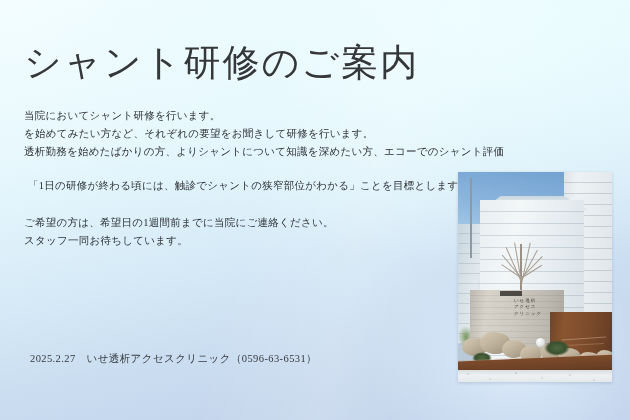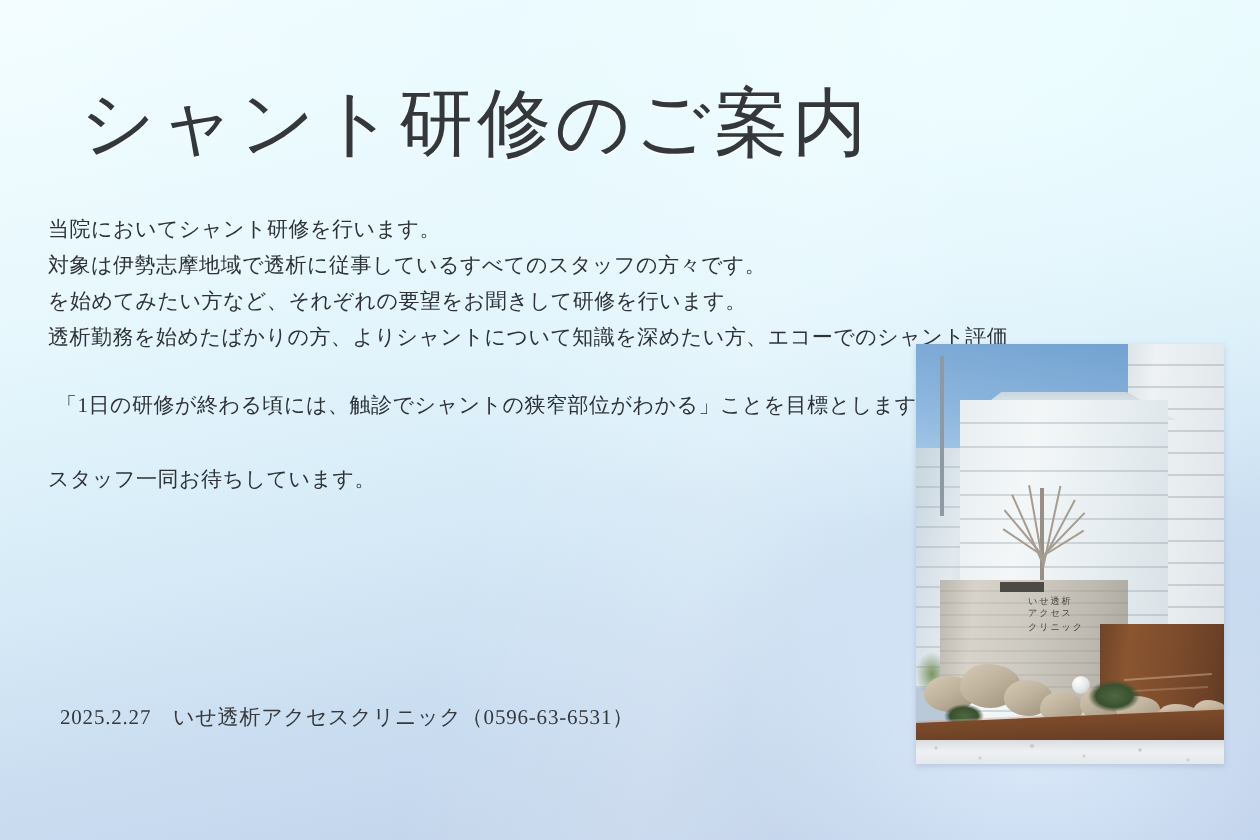--- a/index.html
+++ b/index.html
@@ -52,21 +52,21 @@
     bottom: -60px;
     width: 300px;
     height: 220px;
     background: radial-gradient(closest-side, rgba(226,241,255,0.75), rgba(226,241,255,0.0) 100%);
     pointer-events: none;
   }
 
   
   #title {
     position: absolute;
-    left: 40px;
+    left: 24px;
     top: 40px;
     font-size: 37px;
     line-height: 46px;
     letter-spacing: 2px;
     color: #35383a;
     font-weight: 400;
     white-space: nowrap;
     text-shadow: 0 1px 0 rgba(255,255,255,0.5);
   }
 
@@ -297,30 +297,30 @@
 
   <div id="sheen"></div>
   <div id="glow-br"></div>
 
   <div id="title">シャント研修のご案内</div>
 
   <div id="body-text">
 
     <div class="para p1">
       <div class="line">当院においてシャント研修を行います。</div>
-      <div class="line">対象は伊勢志摩地域で透析に従事しているすべてのスタッフの方々です。</div>
       <div class="line">を始めてみたい方など、それぞれの要望をお聞きして研修を行います。</div>
       <div class="line">透析勤務を始めたばかりの方、よりシャントについて知識を深めたい方、エコーでのシャント評価</div>
     </div>
 
     <div class="para p2">
       <div class="line">「1日の研修が終わる頃には、触診でシャントの狭窄部位がわかる」ことを目標とします。</div>
     </div>
 
     <div class="para p3">
+      <div class="line">ご希望の方は、希望日の1週間前までに当院にご連絡ください。</div>
       <div class="line">スタッフ一同お待ちしています。</div>
     </div>
 
   </div>
 
   <div id="footer">2025.2.27　いせ透析アクセスクリニック（0596-63-6531）</div>
 
   <div id="photo">
 
     <div class="ph sky"></div>

